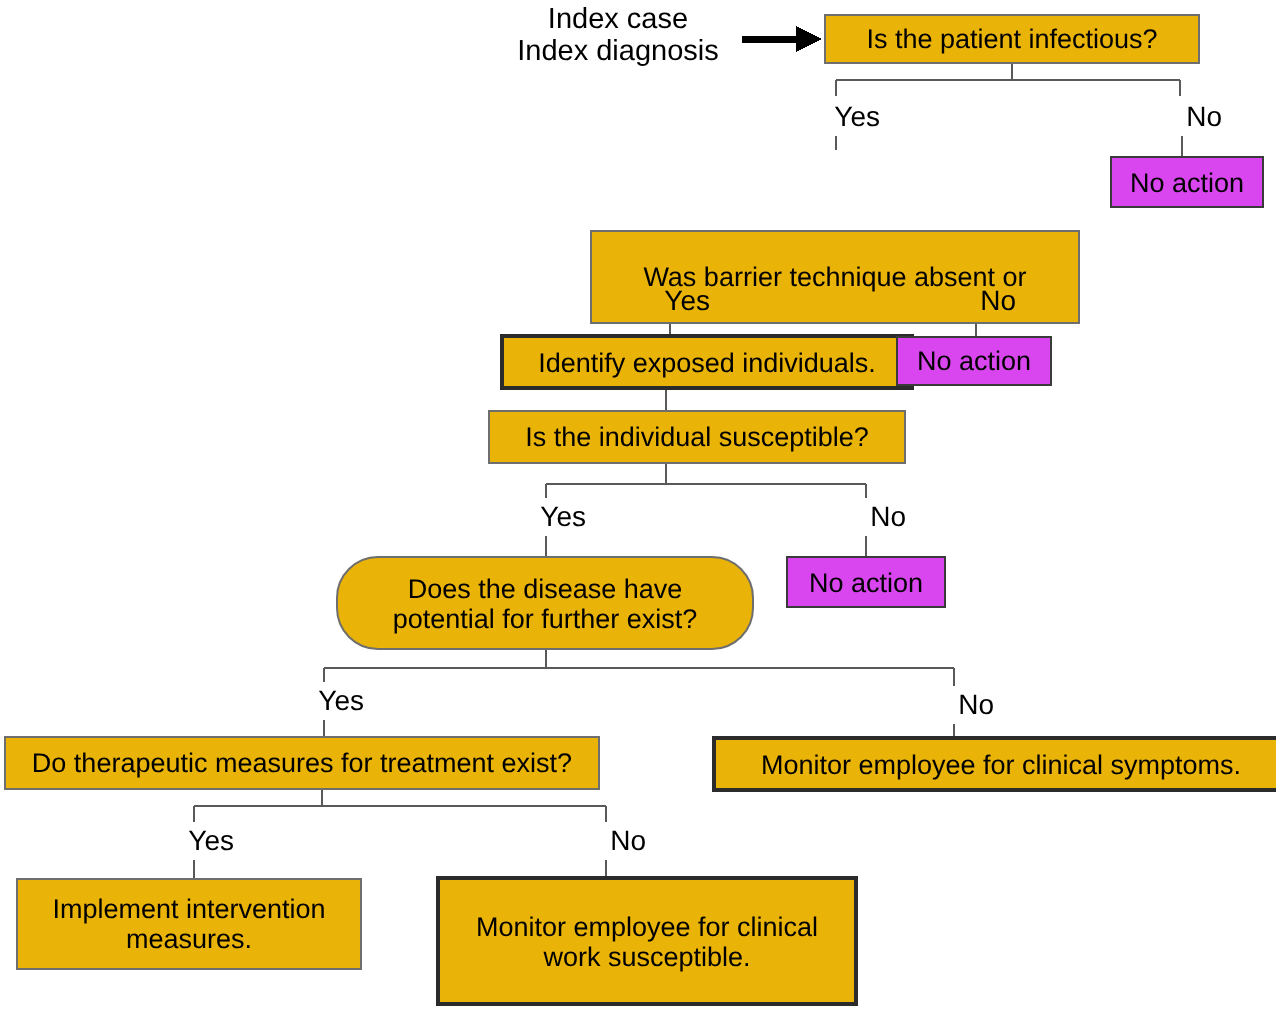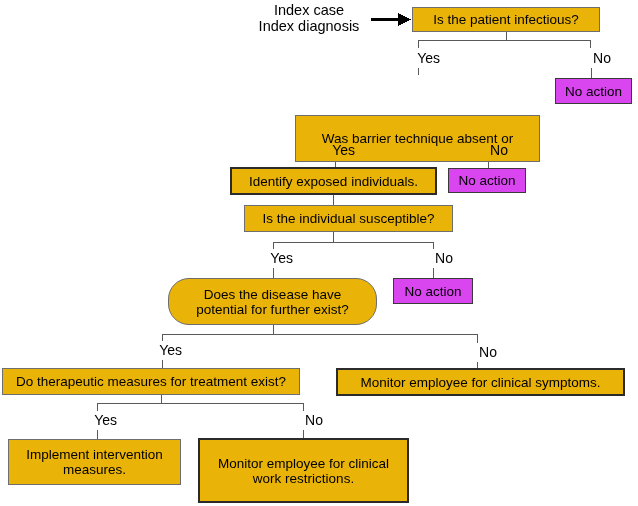--- a/index.html
+++ b/index.html
@@ -19,21 +19,21 @@
     border:1px solid #6e6e6e;
     display:flex;
     flex-direction:column;
     align-items:center;
     justify-content:center;
     text-align:center;
     font-size:13.5px;
     line-height:15px;
     padding:2px 3px;
   }
-  .box.thick{border:2px solid #2b2b2b;}
+  .box.thick{border:2px solid #2b2b2b;margin-left:20px;}
   .box.plain{background:#d946ef;border:1.5px solid #3a3a3a;}
   .ln{display:block;white-space:nowrap;}
   .branch-label{
     position:absolute;
     width:40px;
     text-align:right;
     font-size:14px;
     line-height:16px;
   }
   .note{
@@ -127,21 +127,21 @@
 
   <div class="box" style="left:8px;top:439px;width:173px;height:46px;">
     <span class="ln">Implement intervention</span>
     <span class="ln">measures.</span>
   </div>
 
   <div class="box thick" style="left:336px;top:368px;width:289px;height:28px;">Monitor employee for clinical symptoms.</div>
 
   <div class="box thick" style="left:198px;top:438px;width:211px;height:65px;">
     <span class="ln">Monitor employee for clinical</span>
-    <span class="ln">work restrictions.</span>
+    <span class="ln">work susceptible.</span>
   </div>
 
   <span class="branch-label" style="left:400px;top:50px;">Yes</span>
   <span class="branch-label" style="left:571px;top:50px;">No</span>
 
   <span class="branch-label" style="left:315px;top:142px;">Yes</span>
   <span class="branch-label" style="left:468px;top:142px;">No</span>
 
   <span class="branch-label" style="left:253px;top:250px;">Yes</span>
   <span class="branch-label" style="left:413px;top:250px;">No</span>

